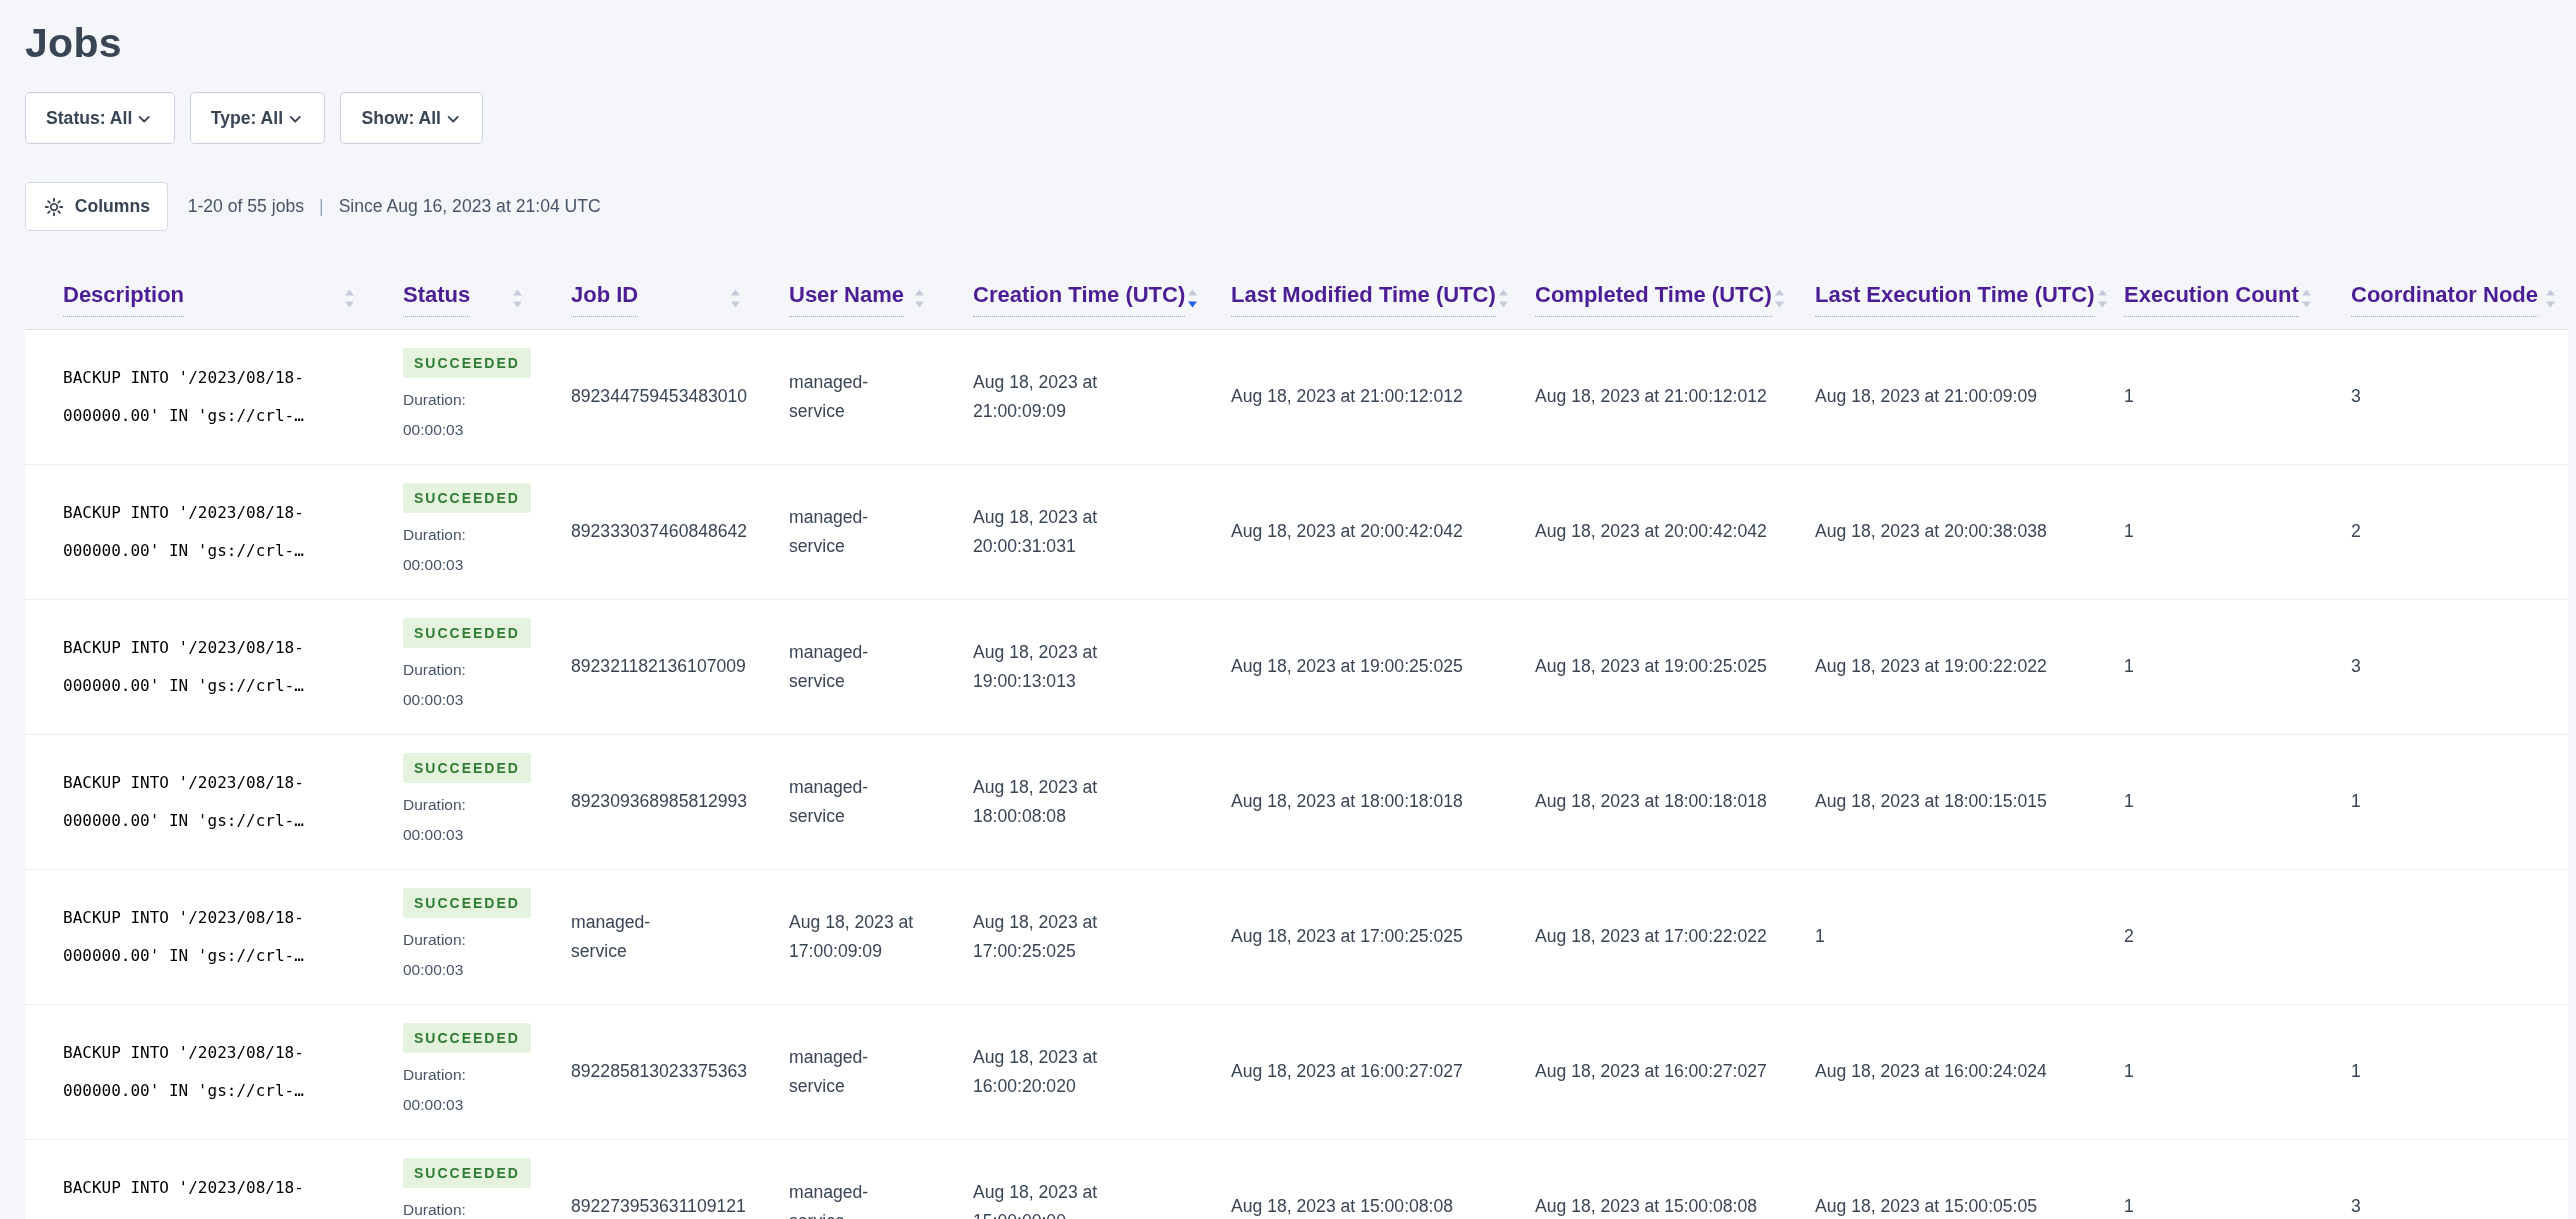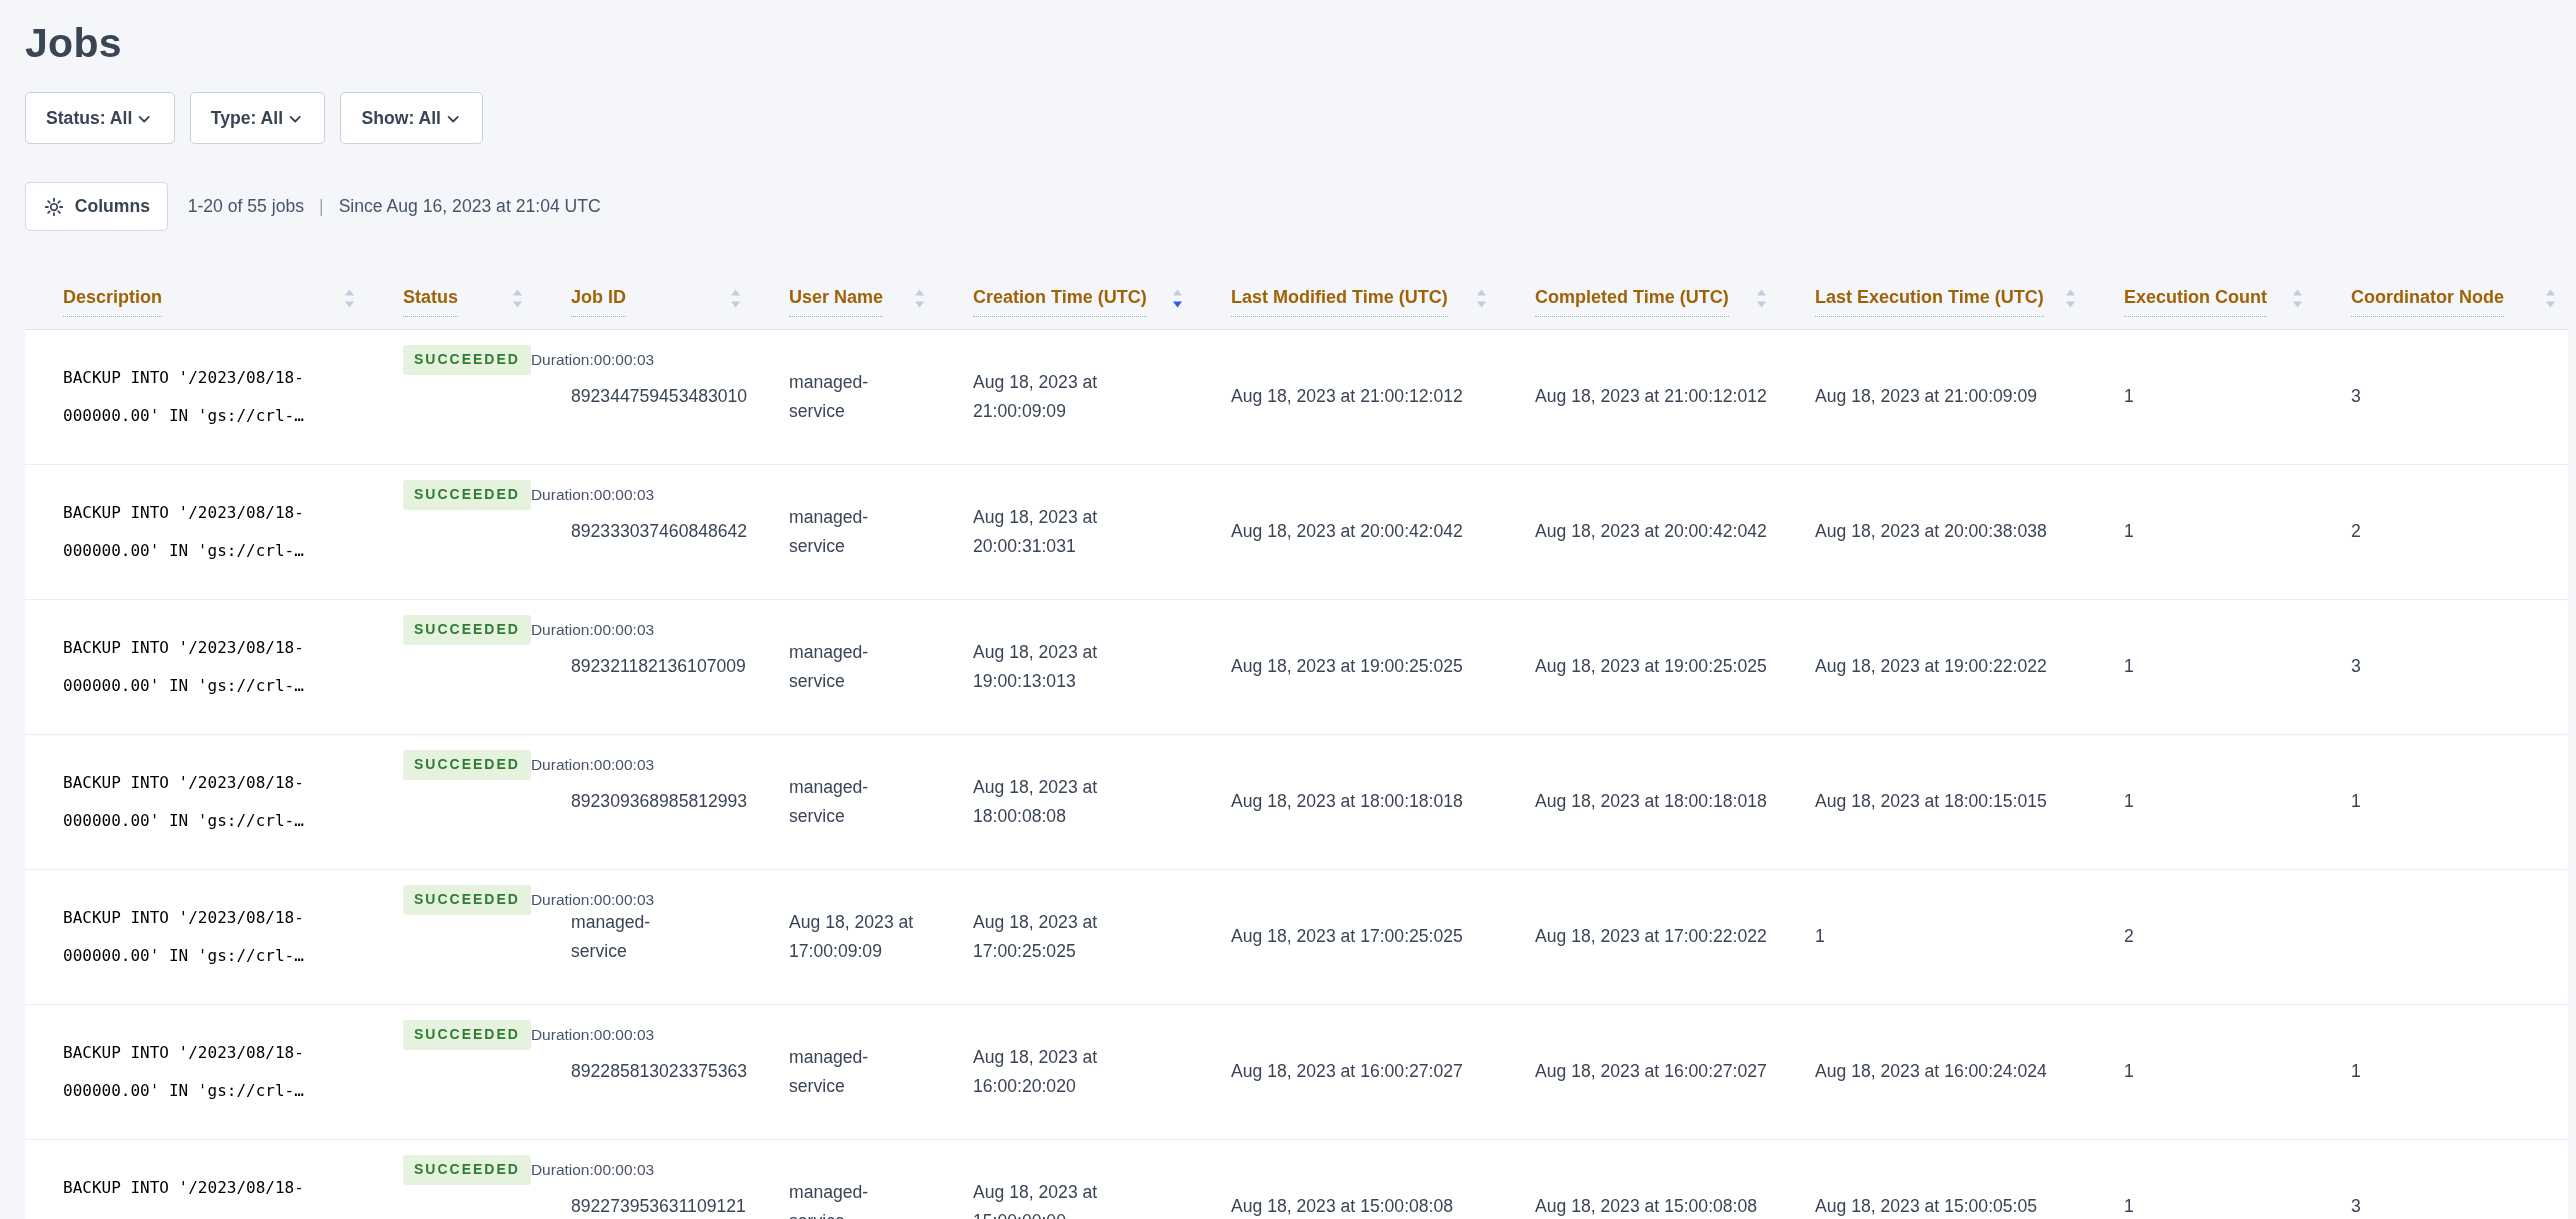--- a/index.html
+++ b/index.html
@@ -50,39 +50,39 @@
     grid-template-columns: 340px 168px 218px 184px 258px 304px 280px 309px 227px 253px;
   }
   .thead { border-bottom: 0.8px solid #dde3ed; }
   .th {
     display: flex; align-items: flex-end; justify-content: space-between;
     height: 69px;
     padding: 0 8.4px 11.7px 38px;
     cursor: pointer;
   }
   .th-label {
-    font-size: 18px; font-weight: 600; line-height: 1.2;
-    color: #a16207;
+    font-size: 22px; font-weight: 600; line-height: 1.2;
+    color: #4c1d95;
     white-space: nowrap;
     border-bottom: 1.7px dotted #9fa9bd;
     padding-bottom: 7.5px;
   }
   .sort-icon { margin-bottom: 3.3px; flex: 0 0 auto; }
   .tri { fill: #c5cbdb; }
   .th[data-sort="desc"] .tri-down { fill: #2a5ce8; }
   .tbody { background: #fff; }
   .tr { border-bottom: 0.8px solid #e9edf4; background: #fff; }
   .td {
     display: flex; align-items: center;
     min-height: 134px;
     padding: 15px 8.4px 15px 38px;
     font-size: 17.6px; line-height: 1.6; color: #394455;
   }
   .td-status {
-    flex-direction: row; align-items: flex-start; 
+    flex-direction: column; align-items: flex-start; justify-content: center;
   }
   .badge {
     background: #e4f2de; color: #2f7d33;
     font-size: 14px; font-weight: 700; letter-spacing: 2px;
     padding: 6.7px 11px; border-radius: 3.3px; line-height: 1.2;
     margin-bottom: 6.7px;
     white-space: nowrap;
   }
   .dur-label, .dur-value { font-size: 15.5px; color: #475467; line-height: 1.95; }
   .desc-text {

